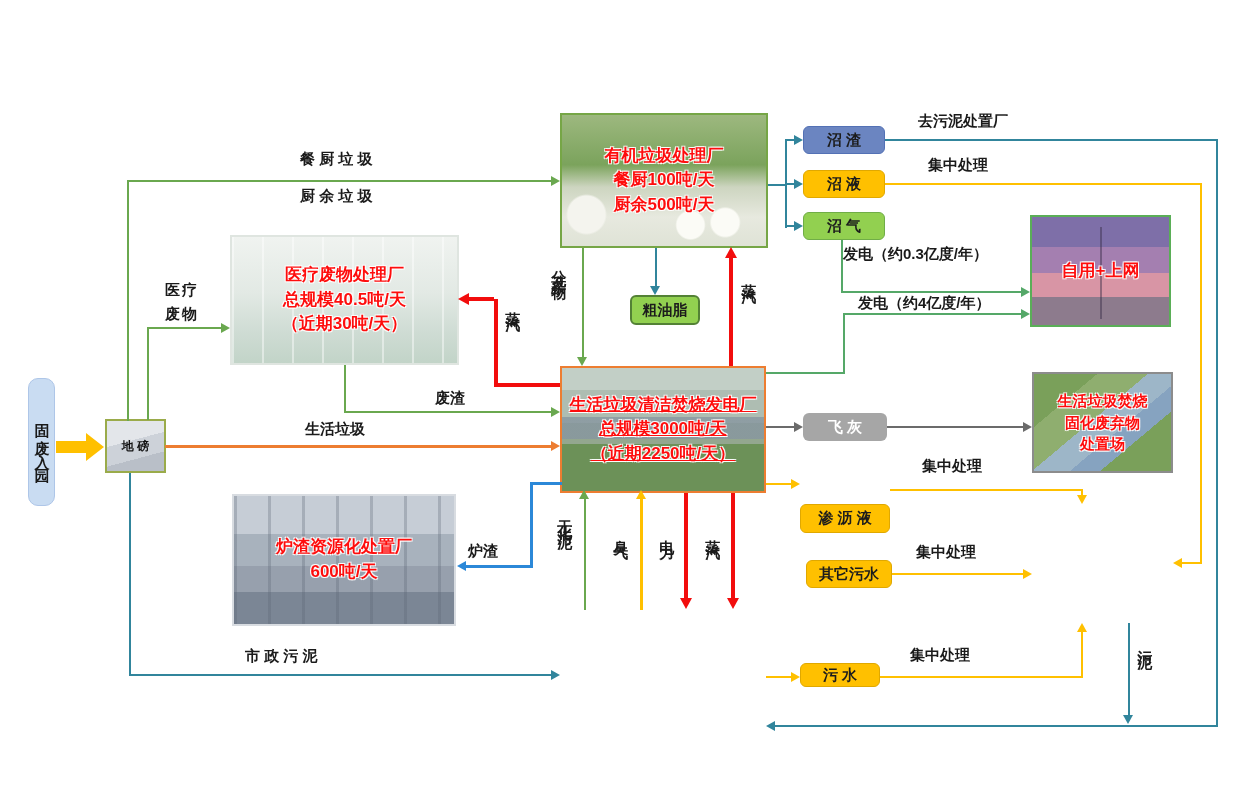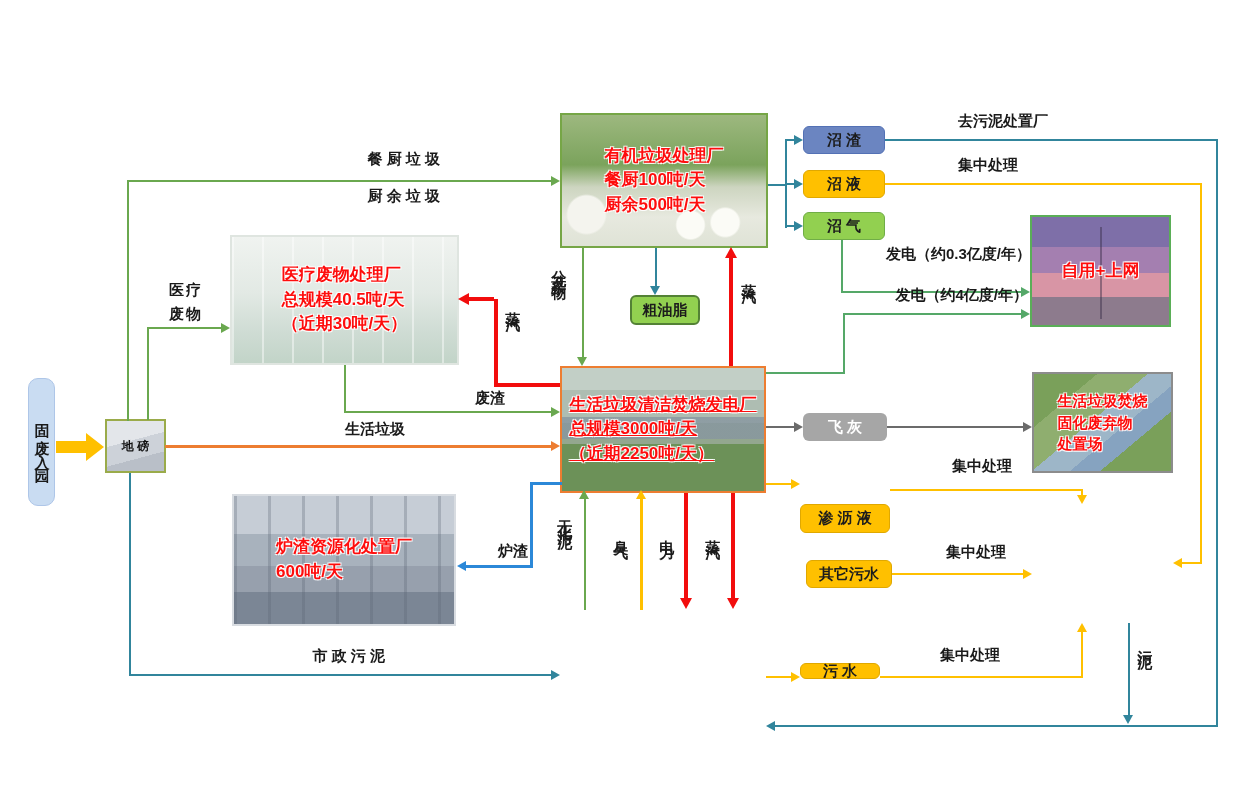--- a/index.html
+++ b/index.html
@@ -1,26 +1,26 @@
 <!DOCTYPE html>
 <html><head>
 <meta charset="utf-8">
 <style>
   html,body{margin:0;padding:0;background:#fff;}
   #stage{position:relative;width:1257px;height:808px;background:#fff;overflow:hidden;
          font-family:"Liberation Sans","DejaVu Sans",sans-serif;}
   .box{position:absolute;box-sizing:border-box;display:flex;flex-direction:column;
-       align-items:center;justify-content:center;}
+       align-items:center;justify-content:center;text-align:center;}
   .photo{border:2px solid #ccc;}
   .ptitle{color:#fe0d0d;font-weight:bold;line-height:1.45;
           text-shadow:-1px -1px 0 rgba(255,255,255,.85),1px -1px 0 rgba(255,255,255,.85),
                       -1px 1px 0 rgba(255,255,255,.85),1px 1px 0 rgba(255,255,255,.85);}
   .tag{position:absolute;box-sizing:border-box;border-radius:6px;display:flex;align-items:center;
        justify-content:center;font-size:15px;font-weight:bold;color:#1c1c1c;}
-  .lbl{position:absolute;font-size:15px;font-weight:600;color:#1a1a1a;text-align:right;line-height:1.45;}
+  .lbl{position:absolute;font-size:15px;font-weight:600;color:#1a1a1a;text-align:left;line-height:1.45;}
   .vlbl{writing-mode:vertical-rl;text-orientation:upright;letter-spacing:5px;}
   .ln{position:absolute;}
   .ar{position:absolute;width:0;height:0;}
   
   .ar.r{border-top:5px solid transparent;border-bottom:5px solid transparent;border-left:9px solid;}
   .ar.l{border-top:5px solid transparent;border-bottom:5px solid transparent;border-right:9px solid;}
   .ar.u{border-left:5px solid transparent;border-right:5px solid transparent;border-bottom:9px solid;}
   .ar.d{border-left:5px solid transparent;border-right:5px solid transparent;border-top:9px solid;}
   .ar.big.l{border-top-width:6px;border-bottom-width:6px;border-right-width:11px;}
   .ar.big.u{border-left-width:6px;border-right-width:6px;border-bottom-width:11px;}
@@ -100,21 +100,21 @@
     <div class="ptitle" style="font-size:17px;position:relative;">自用+上网</div>
   </div>
 
   <div class="tag" style="left:803px;top:126px;width:82px;height:28px;background:#6b85c1;border:1px solid #5371b5;">沼 渣</div>
   <div class="tag" style="left:803px;top:170px;width:82px;height:28px;background:#ffc000;border:1px solid #e0a800;">沼 液</div>
   <div class="tag" style="left:803px;top:212px;width:82px;height:28px;background:#92d050;border:1px solid #70ad47;">沼 气</div>
   <div class="tag" style="left:630px;top:295px;width:70px;height:30px;background:#92d050;border:2px solid #538135;">粗油脂</div>
   <div class="tag" style="left:803px;top:413px;width:84px;height:28px;background:#a6a6a6;color:#fff;">飞 灰</div>
   <div class="tag" style="left:800px;top:470px;width:90px;height:29px;background:#ffc000;border:1px solid #e0a800;margin-top:34px;">渗 沥 液</div>
   <div class="tag" style="left:806px;top:560px;width:86px;height:28px;background:#ffc000;border:1px solid #e0a800;">其它污水</div>
-  <div class="tag" style="left:800px;top:663px;width:80px;height:16px;background:#ffc000;border:1px solid #e0a800;">污 水</div>
+  <div class="tag" style="left:800px;top:663px;width:80px;height:24px;background:#ffc000;border:1px solid #e0a800;">污 水</div>
 
   <div>
     <i class="ln" style="left:56px;top:441px;width:30px;height:12px;background:#ffc000;"></i>
     <i class="ar" style="left:86px;top:433px;border-left:18px solid #ffc000;border-top:14px solid transparent;border-bottom:14px solid transparent;"></i>
   </div>
 
   <div>
     <i class="ln" style="left:127px;top:181px;width:2px;height:240px;background:#6aa84f;"></i>
     <i class="ln" style="left:127px;top:180px;width:424px;height:2px;background:#6aa84f;"></i>
     <i class="ar r" style="left:551px;top:176px;border-left-color:#6aa84f;"></i>
@@ -153,21 +153,21 @@
     <i class="ln" style="left:841px;top:291px;width:180px;height:2px;background:#55a868;"></i>
     <i class="ar r" style="left:1021px;top:287px;border-left-color:#55a868;"></i>
     <span class="lbl" style="left:843px;top:243px;width:188px;">发电（约0.3亿度/年）</span>
   </div>
 
   <div>
     <i class="ln" style="left:766px;top:372px;width:78px;height:2px;background:#55a868;"></i>
     <i class="ln" style="left:843px;top:314px;width:2px;height:60px;background:#55a868;"></i>
     <i class="ln" style="left:843px;top:313px;width:178px;height:2px;background:#55a868;"></i>
     <i class="ar r" style="left:1021px;top:309px;border-left-color:#55a868;"></i>
-    <span class="lbl" style="left:858px;top:284px;width:170px;">发电（约4亿度/年）</span>
+    <span class="lbl" style="left:858px;top:292px;width:170px;">发电（约4亿度/年）</span>
   </div>
 
   <div>
     <i class="ln" style="left:129px;top:473px;width:2px;height:202px;background:#31859c;"></i>
     <i class="ln" style="left:129px;top:674px;width:422px;height:2px;background:#31859c;"></i>
     <i class="ar r" style="left:551px;top:670px;border-left-color:#31859c;"></i>
     <span class="lbl" style="left:245px;top:645px;width:140px;">市 政 污 泥</span>
   </div>
 
   <div>

